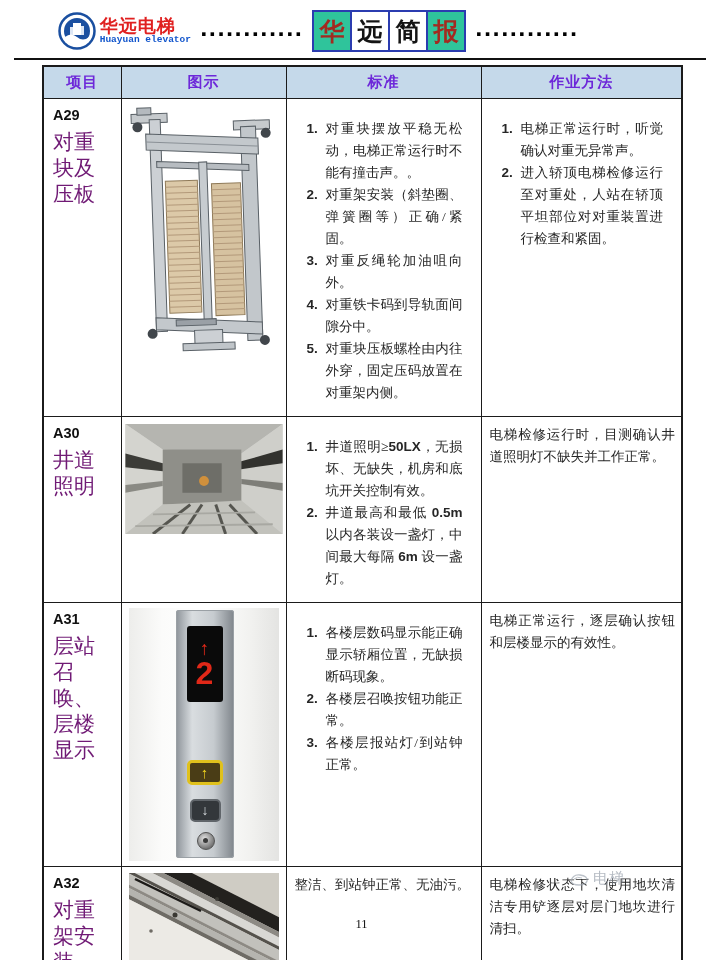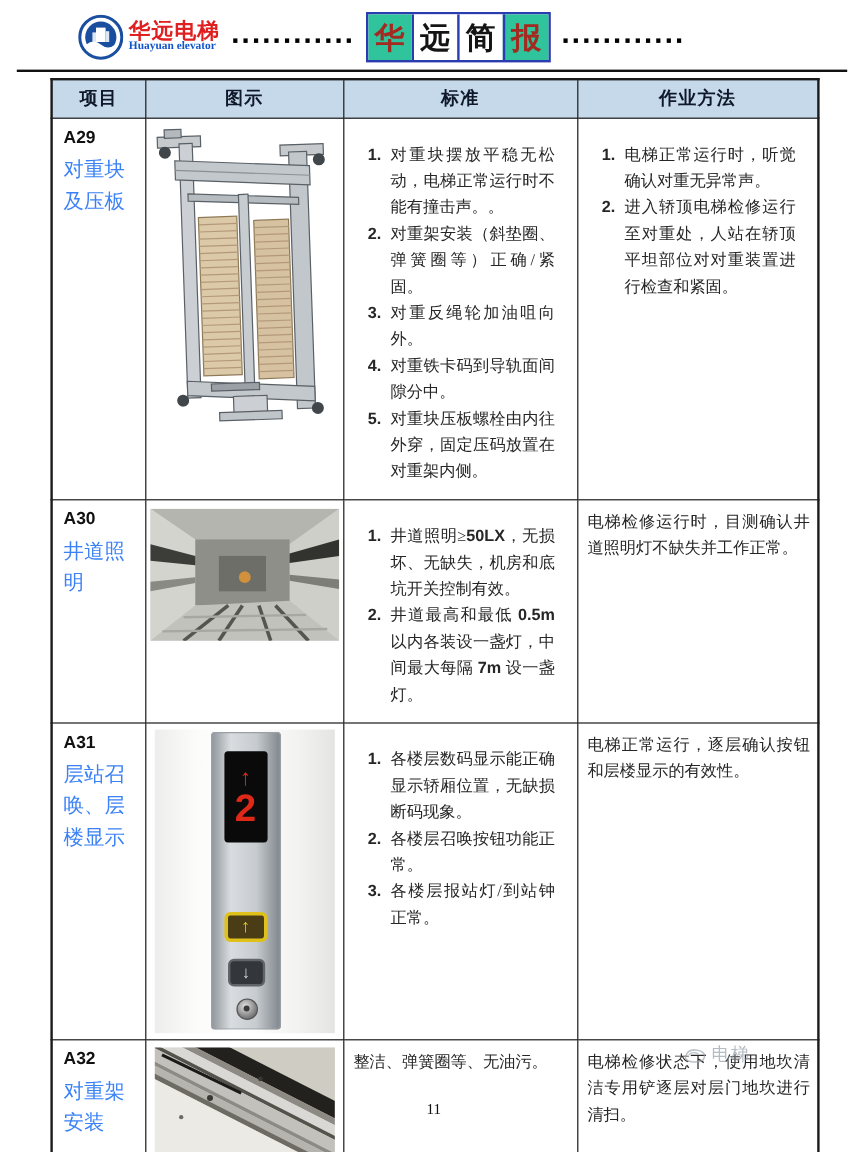--- a/index.html
+++ b/index.html
@@ -10,21 +10,21 @@
   }
 
   
   .hdr {
     position:absolute; top:6px; left:0; width:636px; height:50px;
     display:flex; align-items:center; justify-content:center; gap:9px;
   }
   .logo-group { display:flex; align-items:center; gap:4px; }
   .brand { display:flex; flex-direction:column; line-height:1; }
   .brand-cn { font-family:"Liberation Sans",sans-serif; font-weight:bold; font-size:18px; color:#e02020; letter-spacing:1px; }
-  .brand-en { font-family:Liberation Serif, serif; font-size:9.5px; color:#1155cc; font-weight:bold; margin-top:0; }
+  .brand-en { font-family:Liberation Mono, monospace; font-size:9.5px; color:#1155cc; font-weight:bold; margin-top:0; }
   .dots { font-family:"DejaVu Sans",sans-serif; font-weight:900; font-size:20px; color:#000; letter-spacing:1px; line-height:1; margin-top:6px; }
   .masthead { display:flex; border:2px solid #2b3cb0; background:#fff; }
   .mast-box {
     width:36px; height:38px; display:flex; align-items:center; justify-content:center;
     font-size:25px; font-weight:bold; border-left:2px solid #2b3cb0;
   }
   .mast-box:first-child { border-left:none; }
   .mast-accent { background:#2fc49b; color:#a32a20; }
   .mast-plain { background:#ffffff; color:#141414; }
   .badge { position:relative; width:118px; height:36px; display:flex; align-items:center; justify-content:center; }
@@ -39,26 +39,26 @@
   .badge-text { color:#e02020; font-weight:bold; font-size:17px; letter-spacing:2px; z-index:1; }
   .rule { position:absolute; top:58px; left:14px; width:692px; border-top:2px solid #111; }
 
   
   table.grid {
     position:absolute; top:65px; left:42px; width:639px;
     border-collapse:collapse; table-layout:fixed; border:2px solid #1b1b1b;
   }
   .grid th, .grid td { border:1.5px solid #1b1b1b; vertical-align:top; }
   .grid thead th {
-    background:#c5d9ea; color:#0f172a; height:29px; vertical-align:middle;
+    background:#c5d9ea; color:#6d28d9; height:29px; vertical-align:middle;
     font-family:"Liberation Sans",sans-serif; font-weight:bold; font-size:15px; letter-spacing:1px;
   }
   td.item { padding:8px 14px 0 9px; }
   .item-id { font-family:"Liberation Sans",sans-serif; font-weight:bold; font-size:14.5px; color:#111; margin-bottom:6px; }
-  .item-name { font-size:17px; color:#3b82f6; line-height:26px; }
+  .item-name { font-size:21px; color:#701a75; line-height:26px; }
   td.illus { padding:0; text-align:center; vertical-align:top; background:#fff; }
   td.txt { padding:7px 6px 0 8px; font-size:13.5px; line-height:22px; color:#262626; text-align:justify; }
   ol.numlist { margin:12px; padding:0; list-style:none; counter-reset:n; }
   ol.numlist li { counter-increment:n; position:relative; padding-left:19px; }
   ol.numlist li::before {
     content:counter(n) "."; position:absolute; left:0; top:0;
     font-family:"Liberation Sans",sans-serif; font-weight:bold;
   }
   .para { margin:0; }
   .note { margin-top:24px; color:#c11a1a; }
@@ -240,21 +240,21 @@
             </g>
             <g stroke="#a8a8a2" stroke-width="2">
               <line x1="10" y1="104" x2="150" y2="102"></line>
               <line x1="28" y1="92" x2="132" y2="90"></line>
             </g>
           </svg>
         </td>
         <td class="txt">
           <ol class="numlist">
               <li>井道照明≥<b class="lat">50LX</b>，无损坏、无缺失，机房和底坑开关控制有效。</li>
-              <li>井道最高和最低 <b class="lat">0.5m</b> 以内各装设一盏灯，中间最大每隔 <b class="lat">7m</b> 设一盏灯。</li>
+              <li>井道最高和最低 <b class="lat">0.5m</b> 以内各装设一盏灯，中间最大每隔 <b class="lat">6m</b> 设一盏灯。</li>
             </ol>
         </td>
         <td class="txt">
           <p class="para">电梯检修运行时，目测确认井道照明灯不缺失并工作正常。</p>
         </td>
       </tr>
 
       <tr style="height:264px">
         <td class="item">
           <div class="item-id">A31</div>
@@ -305,21 +305,21 @@
               <rect x="-60" y="60" width="280" height="4" fill="#6e6b65"></rect>
               <rect x="-60" y="64" width="280" height="80" fill="#eceae5"></rect>
             </g>
             <line x1="6" y1="6" x2="72" y2="38" stroke="#1c1a18" stroke-width="2.5"></line>
             <circle cx="46" cy="42" r="2.5" fill="#3a3833"></circle>
             <circle cx="88" cy="26" r="2" fill="#3a3833"></circle>
             <circle cx="22" cy="58" r="1.8" fill="#6e6b65"></circle>
           </svg>
         </td>
         <td class="txt">
-          <p class="para">整洁、弹簧圈等、无油污。</p>
+          <p class="para">整洁、到站钟正常、无油污。</p>
         </td>
         <td class="txt">
           <p class="para">电梯检修状态下，使用地坎清洁专用铲逐层对层门地坎进行清扫。</p>
           <p class="para note">※清扫时把垃圾扫在垃圾袋内，避免 <b class="lat">2</b> 次污染。</p>
         </td>
       </tr>
 
     </tbody>
   </table>
 

